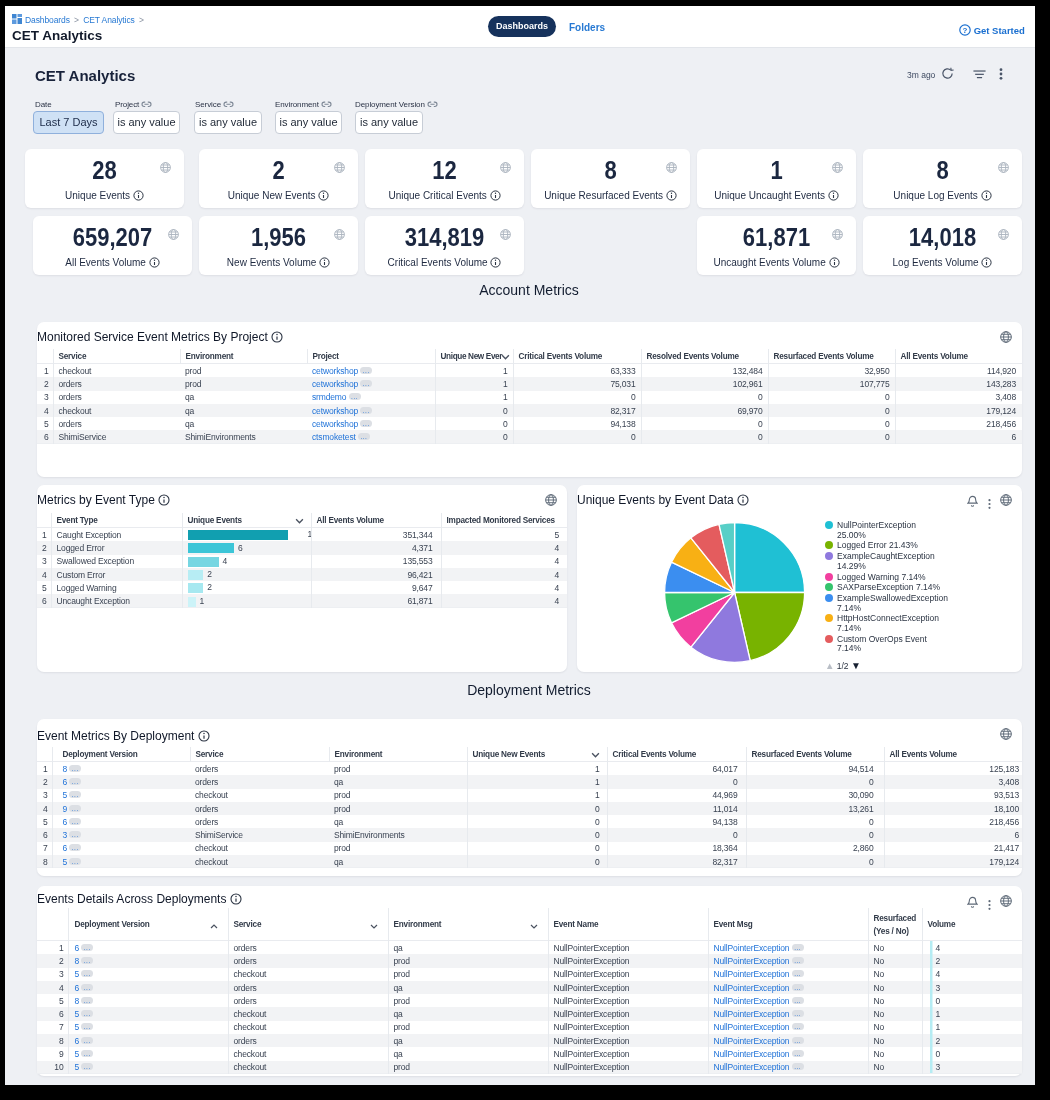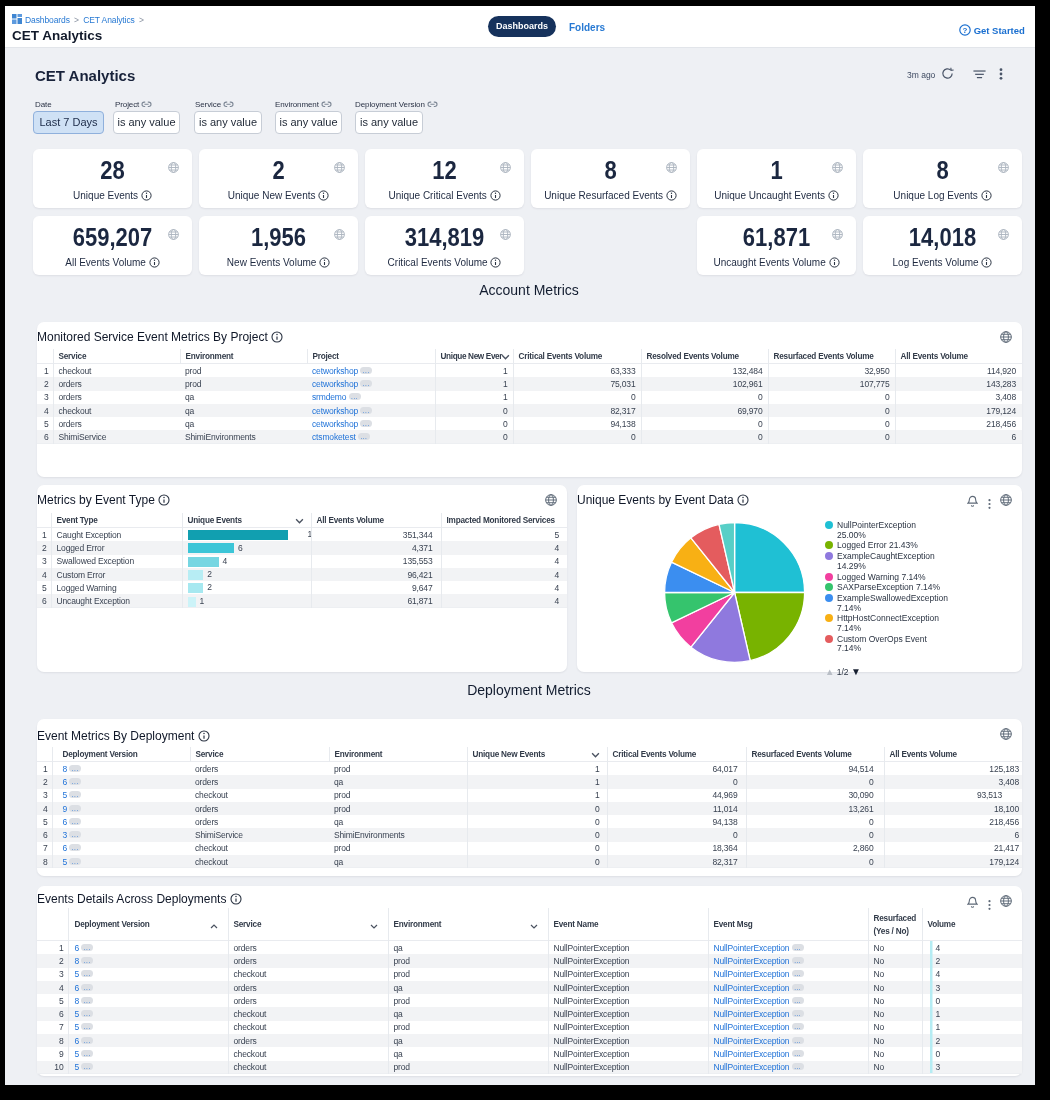--- a/index.html
+++ b/index.html
@@ -82,21 +82,21 @@
       </svg></div>
 <div class="flabel" style="left:350px">Deployment Version <svg class="ico lnk" width="11" height="7" viewBox="0 0 11 7">
         <path d="M4.2 5.5H3.2a2.2 2.2 0 1 1 0-4.4h1M6.8 1.1h1a2.2 2.2 0 1 1 0 4.4h-1M3.4 3.3h4.2" fill="none" stroke="#7d8795" stroke-width="1.1"></path>
       </svg></div>
 <div class="fbox date" style="left:28px;width:71px">Last 7 Days</div>
 <div class="fbox" style="left:108px;width:67px">is any value</div>
 <div class="fbox" style="left:189px;width:68px">is any value</div>
 <div class="fbox" style="left:270px;width:67px">is any value</div>
 <div class="fbox" style="left:350px;width:68px">is any value</div>
 
-<div class="tile" style="left:28px;top:143px">
+<div class="tile" style="left:20px;top:143px">
       <svg class="abs" style="right:13px;top:13px" width="11" height="11" viewBox="0 0 11 11" fill="none" stroke="#a9b2bd" stroke-width="0.9">
         <circle cx="5.5" cy="5.5" r="4.9"></circle>
         <ellipse cx="5.5" cy="5.5" rx="2.2" ry="4.9"></ellipse>
         <line x1="0.6" y1="5.5" x2="10.4" y2="5.5"></line>
         <line x1="1.2" y1="3" x2="9.8" y2="3"></line>
         <line x1="1.2" y1="8" x2="9.8" y2="8"></line>
       </svg>
       <div class="num">28</div>
       <div class="lbl">Unique Events <svg width="11" height="11" viewBox="0 0 11 11" style="vertical-align:-2px">
           <circle cx="5.5" cy="5.5" r="4.6" fill="none" stroke="#2a3342" stroke-width="1"></circle>
@@ -479,21 +479,21 @@
       </svg>
 <div class="abs" style="left:248px;top:36px;width:195px;font-size:8.5px;line-height:9.7px;color:#2a3342">
         <div style="margin-bottom:1px"><span style="display:inline-block;width:8px;height:8px;border-radius:50%;background:#1fc0d4;margin-right:4px;vertical-align:-1px"></span><span style="display:inline-block;vertical-align:top">NullPointerException<br>25.00%</span></div>
         <div style="margin-bottom:1px"><span style="display:inline-block;width:8px;height:8px;border-radius:50%;background:#78b300;margin-right:4px;vertical-align:-1px"></span><span style="display:inline-block;vertical-align:top">Logged Error 21.43%</span></div>
         <div style="margin-bottom:1px"><span style="display:inline-block;width:8px;height:8px;border-radius:50%;background:#8f79de;margin-right:4px;vertical-align:-1px"></span><span style="display:inline-block;vertical-align:top">ExampleCaughtException<br>14.29%</span></div>
         <div style="margin-bottom:1px"><span style="display:inline-block;width:8px;height:8px;border-radius:50%;background:#f23f9f;margin-right:4px;vertical-align:-1px"></span><span style="display:inline-block;vertical-align:top">Logged Warning 7.14%</span></div>
         <div style="margin-bottom:1px"><span style="display:inline-block;width:8px;height:8px;border-radius:50%;background:#35c46d;margin-right:4px;vertical-align:-1px"></span><span style="display:inline-block;vertical-align:top">SAXParseException 7.14%</span></div>
         <div style="margin-bottom:1px"><span style="display:inline-block;width:8px;height:8px;border-radius:50%;background:#3b8ef0;margin-right:4px;vertical-align:-1px"></span><span style="display:inline-block;vertical-align:top">ExampleSwallowedException<br>7.14%</span></div>
         <div style="margin-bottom:1px"><span style="display:inline-block;width:8px;height:8px;border-radius:50%;background:#f8b014;margin-right:4px;vertical-align:-1px"></span><span style="display:inline-block;vertical-align:top">HttpHostConnectException<br>7.14%</span></div>
         <div style="margin-bottom:1px"><span style="display:inline-block;width:8px;height:8px;border-radius:50%;background:#e45c5e;margin-right:4px;vertical-align:-1px"></span><span style="display:inline-block;vertical-align:top">Custom OverOps Event<br>7.14%</span></div>
-<div style="margin-top:13px"><span style="color:#b9bec6;font-size:9.5px">▲</span> 1/2 <span style="font-size:10px;color:#161f30">▼</span></div>
+<div style="margin-top:7px"><span style="color:#b9bec6;font-size:9.5px">▲</span> 1/2 <span style="font-size:10px;color:#161f30">▼</span></div>
       </div>
     </div>
 <div class="card" style="left:32px;top:713px;width:985px;height:157px">
 <svg class="abs" style="right:10px;top:9px" width="12" height="12" viewBox="0 0 11 11" fill="none" stroke="#5f6a78" stroke-width="0.9">
         <circle cx="5.5" cy="5.5" r="4.9"></circle>
         <ellipse cx="5.5" cy="5.5" rx="2.2" ry="4.9"></ellipse>
         <line x1="0.6" y1="5.5" x2="10.4" y2="5.5"></line>
         <line x1="1.2" y1="3" x2="9.8" y2="3"></line>
         <line x1="1.2" y1="8" x2="9.8" y2="8"></line>
       </svg>
@@ -548,21 +548,21 @@
               <td class="bl num" style="padding-right:3px">3,408</td>
             </tr>
             <tr>
               <td class="rn">3</td>
               <td class="bl" style="padding-left:10px"><a class="lk">5</a> <span class="badge">...</span></td>
               <td>checkout</td>
               <td>prod</td>
               <td class="bl num" style="padding-right:7px">1</td>
               <td class="bl num" style="padding-right:8px">44,969</td>
               <td class="bl num" style="padding-right:10px">30,090</td>
-              <td class="bl num" style="padding-right:20px">93,513</td>
+              <td class="bl num" style="padding-right:3px">93,513</td>
             </tr>
             <tr class="alt">
               <td class="rn">4</td>
               <td class="bl" style="padding-left:10px"><a class="lk">9</a> <span class="badge">...</span></td>
               <td>orders</td>
               <td>prod</td>
               <td class="bl num" style="padding-right:7px">0</td>
               <td class="bl num" style="padding-right:8px">11,014</td>
               <td class="bl num" style="padding-right:10px">13,261</td>
               <td class="bl num" style="padding-right:3px">18,100</td>

